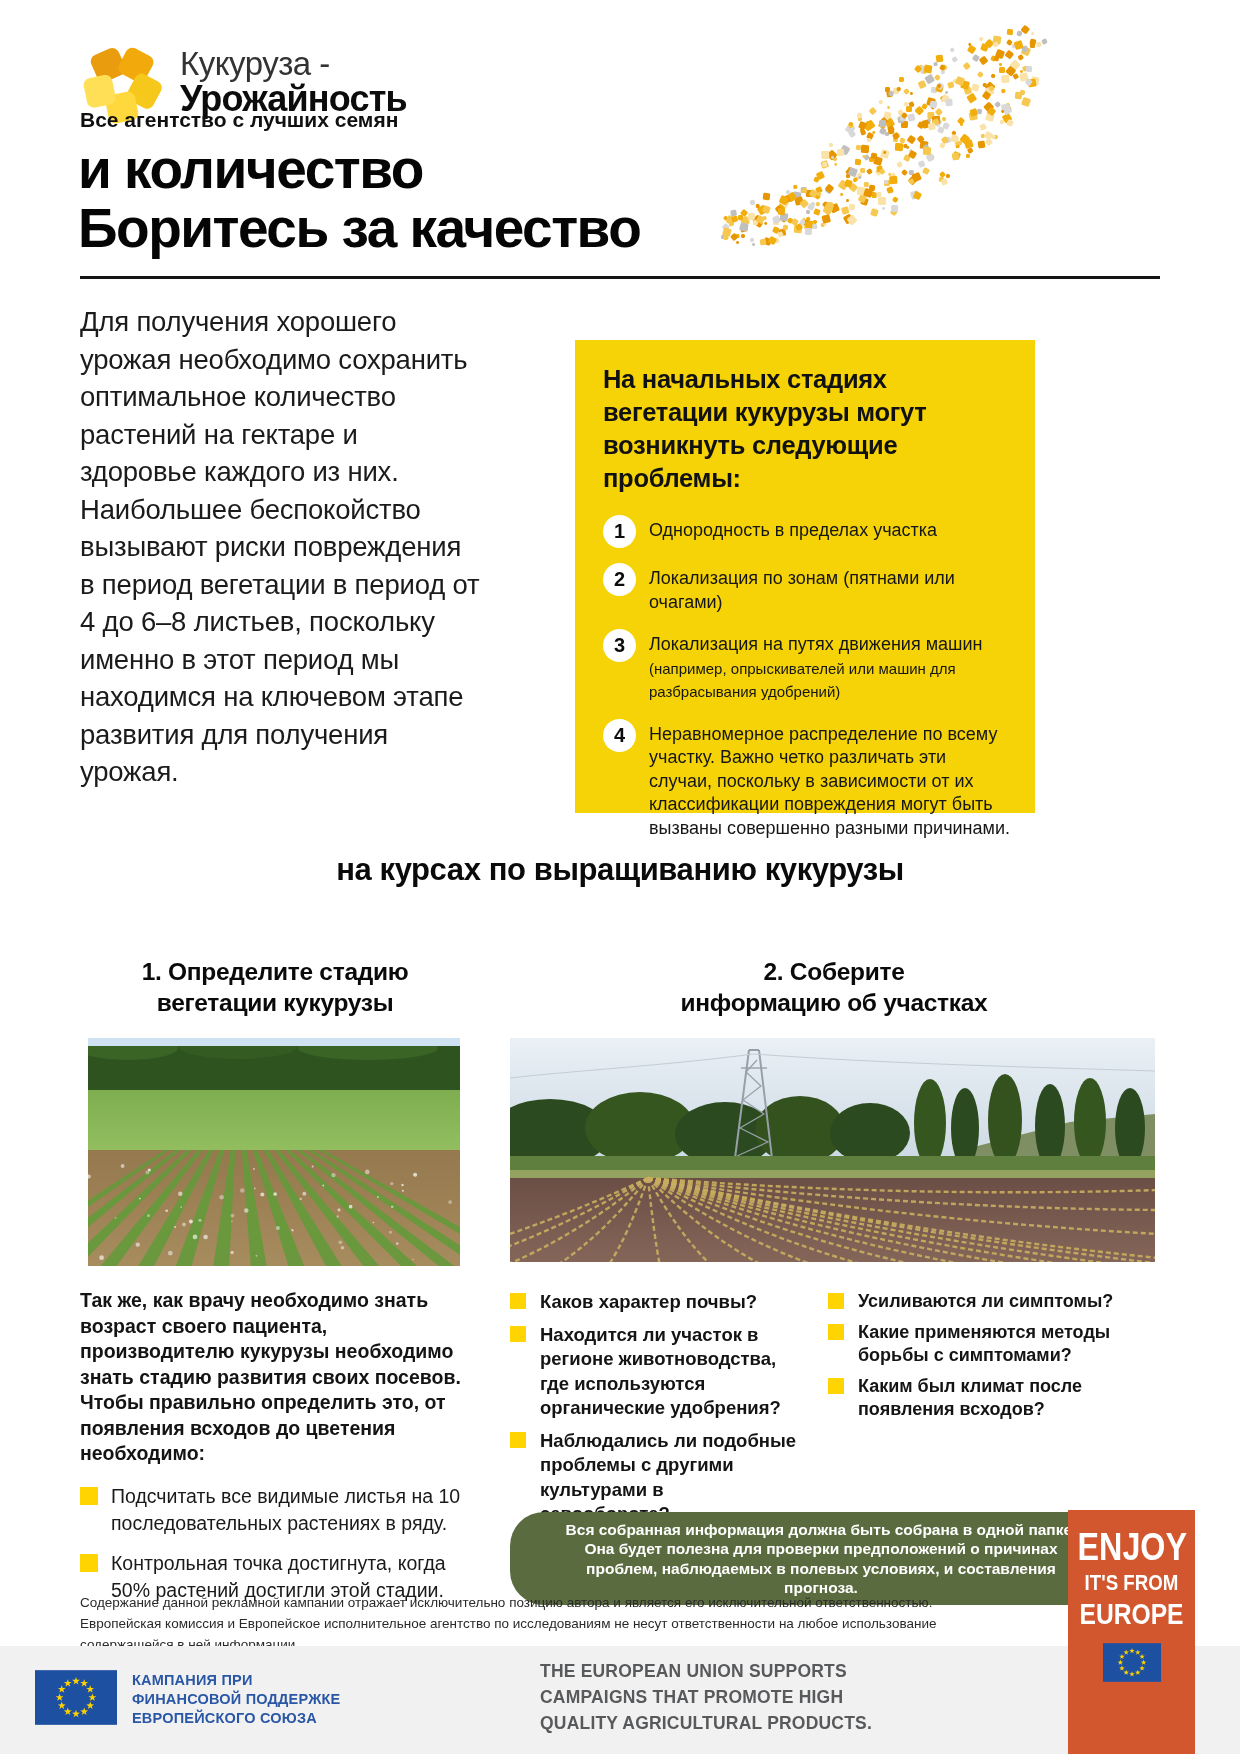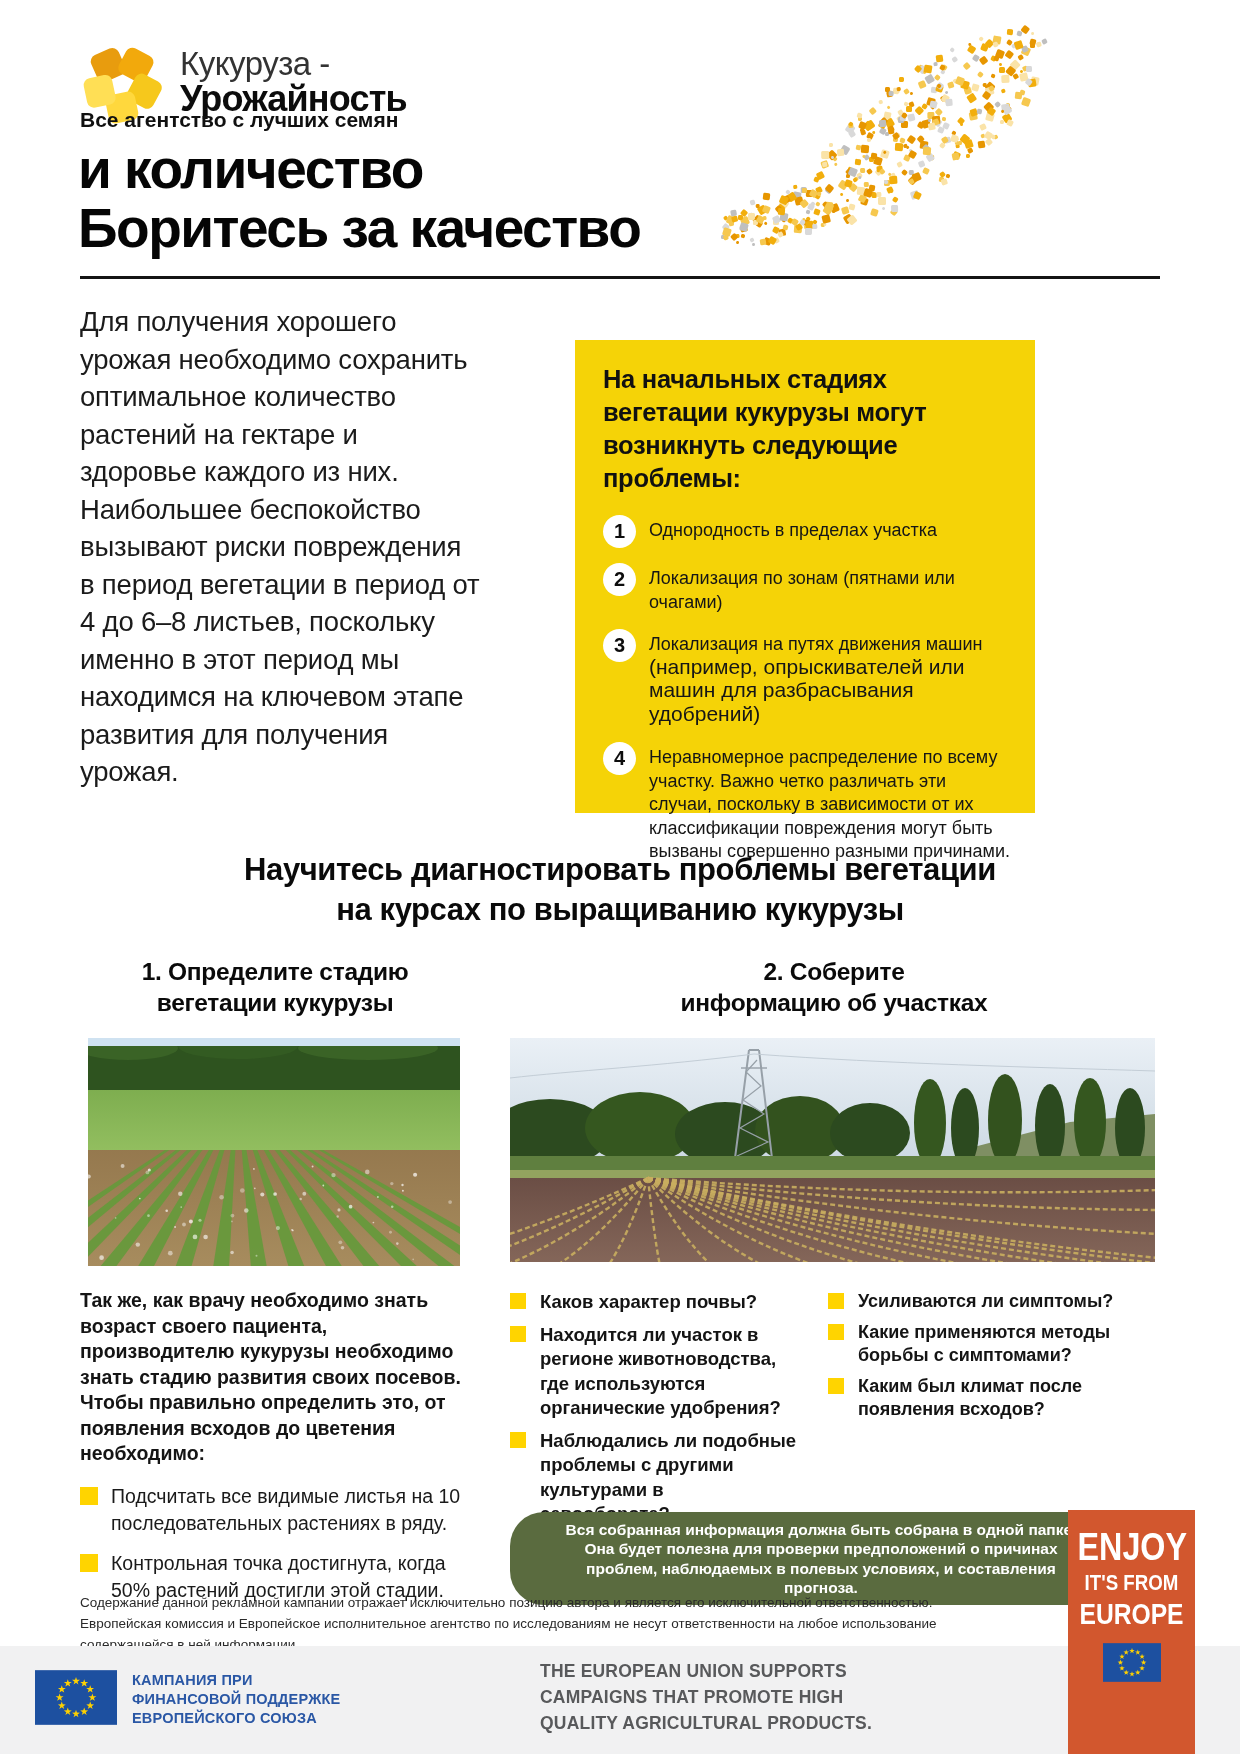--- a/index.html
+++ b/index.html
@@ -26,21 +26,21 @@
 
   
   .problems-box{position:absolute;left:575px;top:340px;width:460px;height:473px;background:#F5D307;
                 box-sizing:border-box;padding:23px 24px 20px 28px;}
   .problems-box h2{margin:0;font-size:25.5px;font-weight:800;line-height:33px;color:#111;letter-spacing:-0.3px;}
   .p-items{margin-top:20px;}
   .p-item{display:flex;gap:13px;margin-bottom:15px;}
   .p-num{flex:0 0 33px;width:33px;height:33px;border-radius:50%;background:#fff;color:#0d0d0d;
          font-size:20px;font-weight:800;display:flex;align-items:center;justify-content:center;}
   .p-text{font-size:18px;line-height:23.5px;color:#161616;padding-top:4px;}
-  .p-note{font-size:21px;line-height:19px;}
+  .p-note{font-size:15px;line-height:19px;}
 
   
   .course-heading{position:absolute;left:0;top:850px;width:1240px;text-align:center;
                   font-size:31px;font-weight:800;line-height:40px;color:#0a0a0a;letter-spacing:-0.4px;}
 
   
   .col1{position:absolute;left:80px;top:956px;width:390px;}
   .col2{position:absolute;left:510px;top:956px;width:648px;}
   .col-h{font-size:24.5px;font-weight:800;line-height:31px;text-align:center;color:#0a0a0a;letter-spacing:-0.3px;}
   .photo{display:block;margin-top:20px;}
@@ -532,21 +532,20 @@
         <div class="p-text"><span>Локализация на путях движения машин</span> <span class="p-note">(например, опрыскивателей или машин для разбрасывания удобрений)</span></div>
       </div>
       <div class="p-item">
         <div class="p-num">4</div>
         <div class="p-text"><span>Неравномерное распределение по всему участку. Важно четко различать эти случаи, поскольку в зависимости от их классификации повреждения могут быть вызваны совершенно разными причинами.</span> <span class="p-note"></span></div>
       </div>
     </div>
   </div>
 
   <div class="course-heading">
-    <div>Научитесь диагностировать проблемы вегетации</div>
     <div>на курсах по выращиванию кукурузы</div>
   </div>
 
   <div class="col1">
     <div class="col-h">
       <div>1. Определите стадию</div>
       <div>вегетации кукурузы</div>
     </div>
     <svg class="photo" width="372" height="228" viewBox="0 0 372 228">
       <defs>

